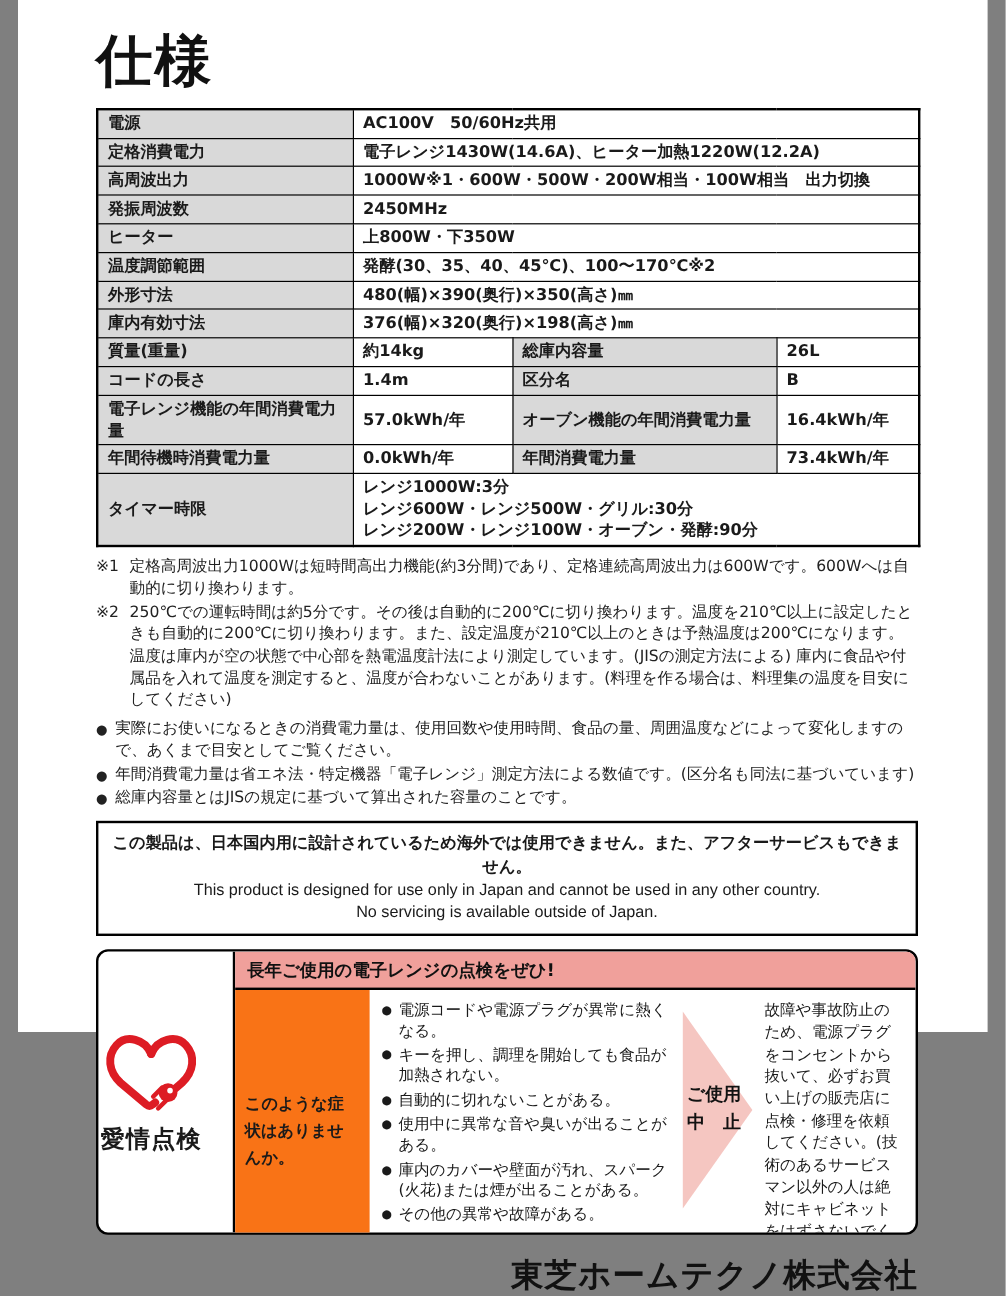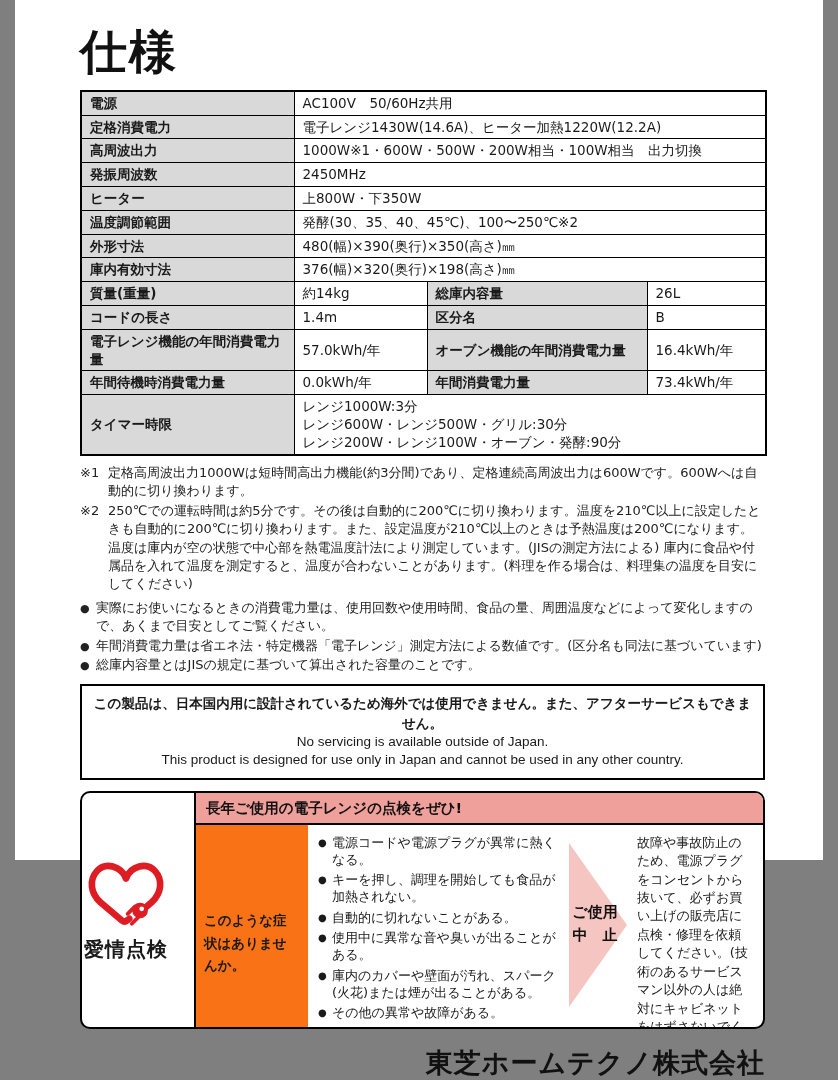--- a/index.html
+++ b/index.html
@@ -11,21 +11,21 @@
   .page{position:absolute;left:15px;top:0;width:808px;height:860px;background:#ffffff;}
   .content{position:relative;padding:26px 58px 0 65px;color:#1a1a1a;}
 
   
   .doc-title{font-size:47px;font-weight:bold;letter-spacing:2px;line-height:1.1;margin:0 0 12px 0;color:#111;}
 
   
   table.spec{border-collapse:collapse;width:685px;border:2px solid #000;table-layout:fixed;}
   table.spec td{border:1px solid #000;font-size:13.5px;line-height:1.32;padding:3px 8px 2px 8px;vertical-align:middle;}
   table.spec td.lbl{background:#d9d9d9;font-weight:bold;}
-  table.spec td.val{background:#fff;}
+  table.spec td.val{background:#fff;font-weight:bold;}
   table.spec td.val .tline{white-space:nowrap;}
 
   
   .fnotes{margin-top:8px;font-size:13px;line-height:1.42;color:#222;}
   .fnote{display:flex;margin-bottom:1px;}
   .fnote .marker{flex:0 0 28px;}
   .fnote .ftext{flex:1;}
   .notes{margin-top:5px;font-size:13px;line-height:1.42;color:#222;}
   .note{display:flex;margin-bottom:1px;}
   .note .marker{flex:0 0 16px;font-size:11px;padding-top:2px;}
@@ -89,21 +89,21 @@
         <tr>
           <td class="lbl">発振周波数</td>
           <td class="val" colspan="3">2450MHz</td>
         </tr>
         <tr>
           <td class="lbl">ヒーター</td>
           <td class="val" colspan="3">上800W・下350W</td>
         </tr>
         <tr>
           <td class="lbl">温度調節範囲</td>
-          <td class="val" colspan="3">発酵(30、35、40、45℃)、100〜250℃※2</td>
+          <td class="val" colspan="3">発酵(30、35、40、45℃)、100〜170℃※2</td>
         </tr>
         <tr>
           <td class="lbl">外形寸法</td>
           <td class="val" colspan="3">480(幅)×390(奥行)×350(高さ)㎜</td>
         </tr>
         <tr>
           <td class="lbl">庫内有効寸法</td>
           <td class="val" colspan="3">376(幅)×320(奥行)×198(高さ)㎜</td>
         </tr>
         <tr>
@@ -162,22 +162,22 @@
         <span class="ftext">年間消費電力量は省エネ法・特定機器「電子レンジ」測定方法による数値です。(区分名も同法に基づいています)</span>
       </div>
       <div class="note">
         <span class="marker">●</span>
         <span class="ftext">総庫内容量とはJISの規定に基づいて算出された容量のことです。</span>
       </div>
     </div>
 
     <div class="notice-box">
       <div class="notice-jp">この製品は、日本国内用に設計されているため海外では使用できません。また、アフターサービスもできません。</div>
+      <div class="notice-en">This product is designed for use only in Japan and cannot be used in any other country.</div>
       <div class="notice-en">No servicing is available outside of Japan.</div>
-      <div class="notice-en">This product is designed for use only in Japan and cannot be used in any other country.</div>
     </div>
 
     <div class="inspection">
       <div class="insp-left">
         <svg class="heart" viewBox="0 0 100 92">
           <path d="M50 27 C 44 12, 25 7, 15 18 C 5 29, 7 45, 19 56 L 45 78 C 47 79.6, 49.5 79.6, 51.5 78 L 54 76" fill="none" stroke="#dd1c24" stroke-width="8" stroke-linecap="round"></path>
           <path d="M50 27 C 56 12, 75 7, 85 18 C 95 29, 93 45, 81 56 L 74 62" fill="none" stroke="#dd1c24" stroke-width="8" stroke-linecap="round"></path>
           <circle cx="67" cy="66" r="9.5" fill="#dd1c24"></circle>
           <circle cx="69" cy="64" r="2.8" fill="#ffffff"></circle>
           <path d="M61 61 L 52 70 M 65 74 L 57 82" stroke="#dd1c24" stroke-width="4.5" stroke-linecap="round" fill="none"></path>

